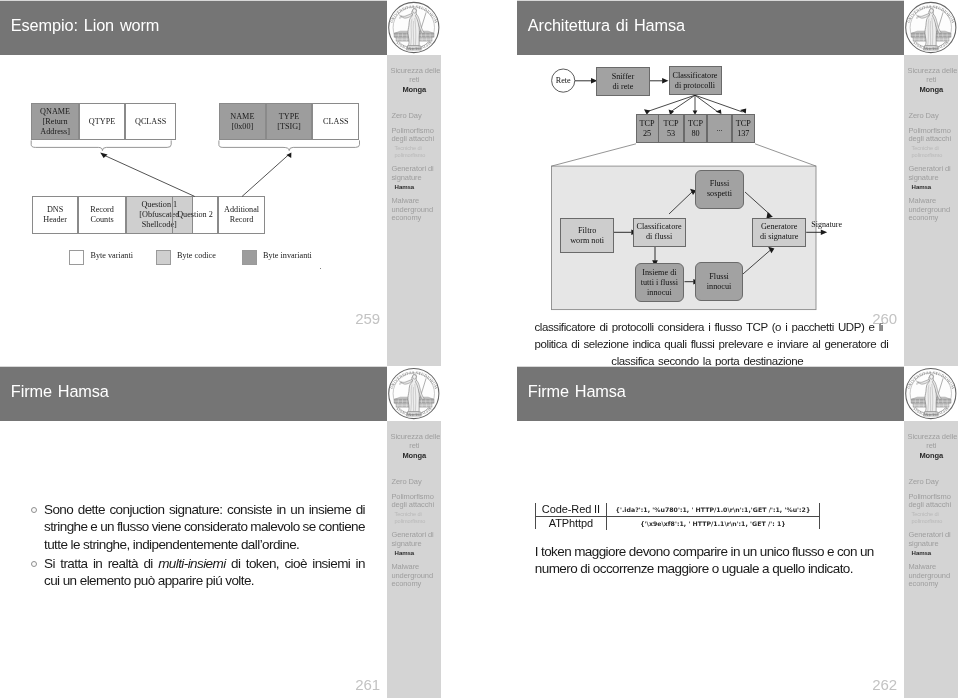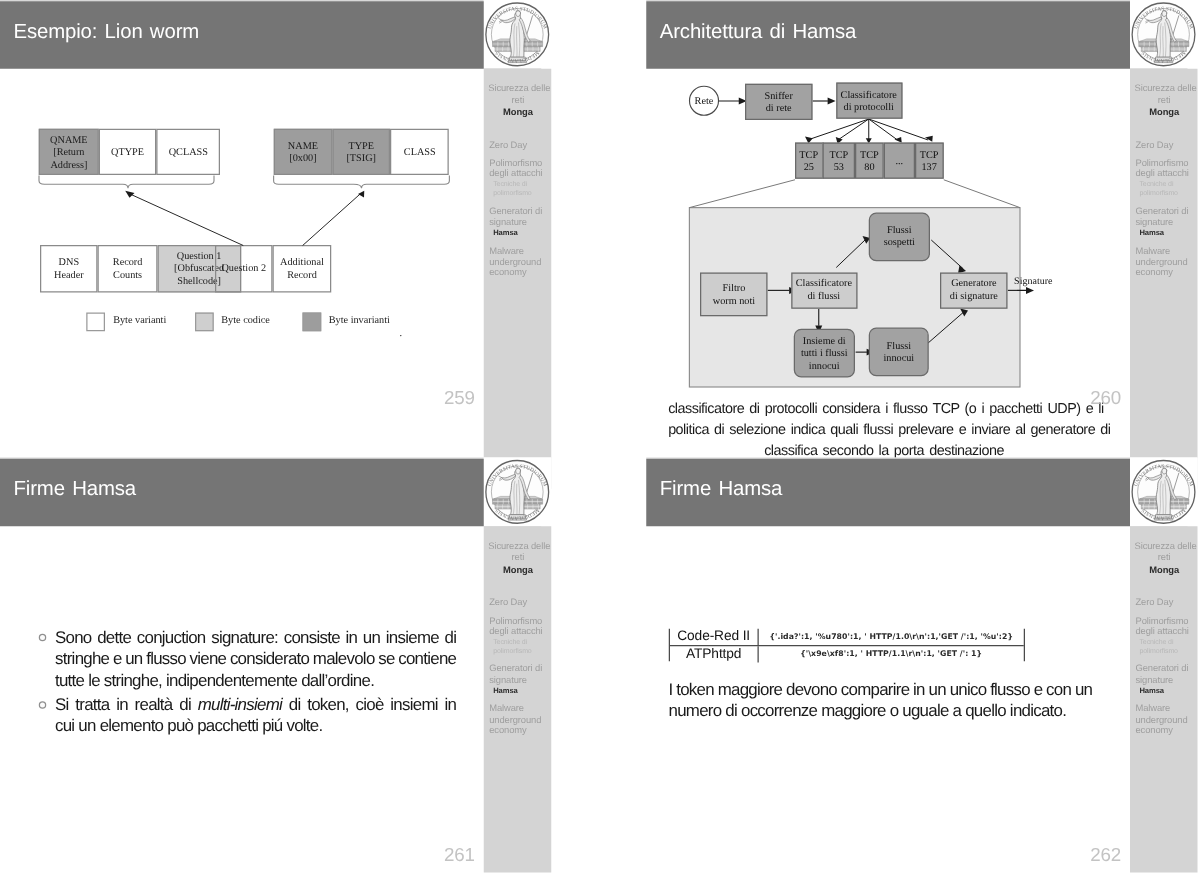--- a/index.html
+++ b/index.html
@@ -502,21 +502,21 @@
             <span>di</span>
             <span class="gap"> </span>
             <span>token,</span>
             <span class="gap"> </span>
             <span>cioè</span>
             <span class="gap"> </span>
             <span>insiemi</span>
             <span class="gap"> </span>
             <span>in</span>
           </span>
-      <span class="ln">cui un elemento può pacchetti piú volte.</span>
+      <span class="ln">cui un elemento può apparire piú volte.</span>
     </div>
   </div>
   <div class="logobox">
     <svg class="logo" width="54" height="54" viewBox="0.2 0.5 54 54">
           <use href="#seal"></use>
           <path class="sarc sarc-top" d="M 5.1 24.6 A 22.6 22.6 0 0 1 48.9 24.6" fill="none" id="sarctop2"></path>
           <path class="sarc sarc-bot" d="M 49.4 29.4 A 23.1 23.1 0 0 1 4.6 29.4" fill="none" id="sarcbot2"></path>
           <text class="sealtxt"><textPath class="tp-top" href="#sarctop2" startOffset="50%">UNIVERSITAS STUDIORUM</textPath></text>
           <text class="sealtxt"><textPath class="tp-bot" href="#sarcbot2" startOffset="50%">MEDIOLANENSIS</textPath></text>
         </svg>

